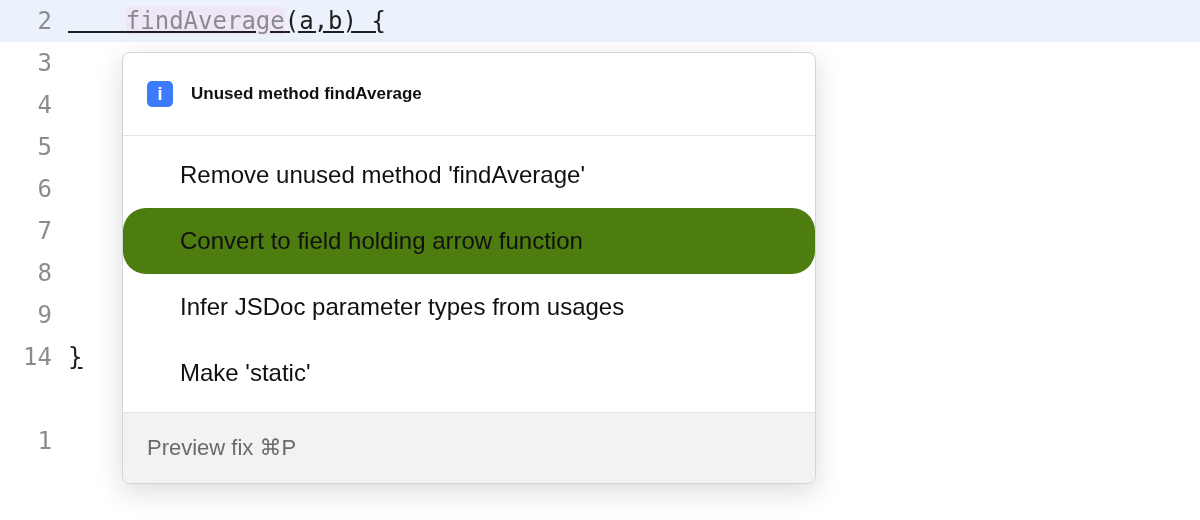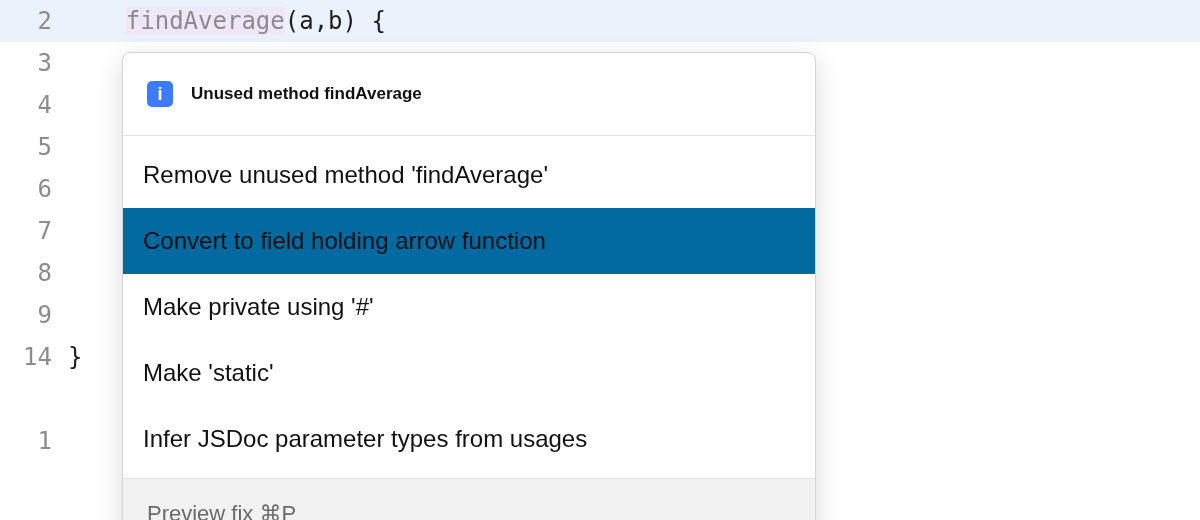--- a/index.html
+++ b/index.html
@@ -30,20 +30,21 @@
     text-align: right;
     padding-right: 14px;
     color: #8c8c8c;
     user-select: none;
   }
   .code {
     flex: 1;
     white-space: pre;
     color: #1e1e1e;
     padding-left: 2px;
+    text-decoration: underline;
   }
   .method-name {
     color: #8b8b8b;
     background: #efe6f7;
     border-radius: 2px;
   }
 
   .popup {
     position: absolute;
     top: 52px;
@@ -75,27 +76,28 @@
     font-size: 18px;
     color: #ffffff;
     font-family: -apple-system, sans-serif;
   }
   .popup-title {
     font-size: 17px;
     font-weight: 700;
     color: #111;
   }
   .popup-item {
-    padding: 12px 20px;
+    padding: 12px 57px;
     font-size: 24px;
     color: #111;
     cursor: default;
   }
   .popup-item.selected {
-    background: #0369a1;
+    background: #4d7c0f;
+    border-radius: 23px;
   }
   .popup-items .popup-item:first-child {
     padding-top: 18px;
   }
   .popup-items .popup-item:last-child {
     padding-bottom: 18px;
   }
   .popup-footer {
     background: #f2f2f2;
     border-top: 1px solid #e3e3e3;
@@ -164,20 +166,19 @@
   </div>
 
   <div class="popup">
     <div class="popup-header">
       <div class="info-icon">i</div>
       <div class="popup-title">Unused method findAverage</div>
     </div>
     <div class="popup-items">
       <div class="popup-item">Remove unused method 'findAverage'</div>
       <div class="popup-item selected">Convert to field holding arrow function</div>
-      <div class="popup-item">Make private using '#'</div>
+      <div class="popup-item">Infer JSDoc parameter types from usages</div>
       <div class="popup-item">Make 'static'</div>
-      <div class="popup-item">Infer JSDoc parameter types from usages</div>
     </div>
     <div class="popup-footer">Preview fix ⌘P</div>
   </div>
 
 </div>
 
 </body></html>

